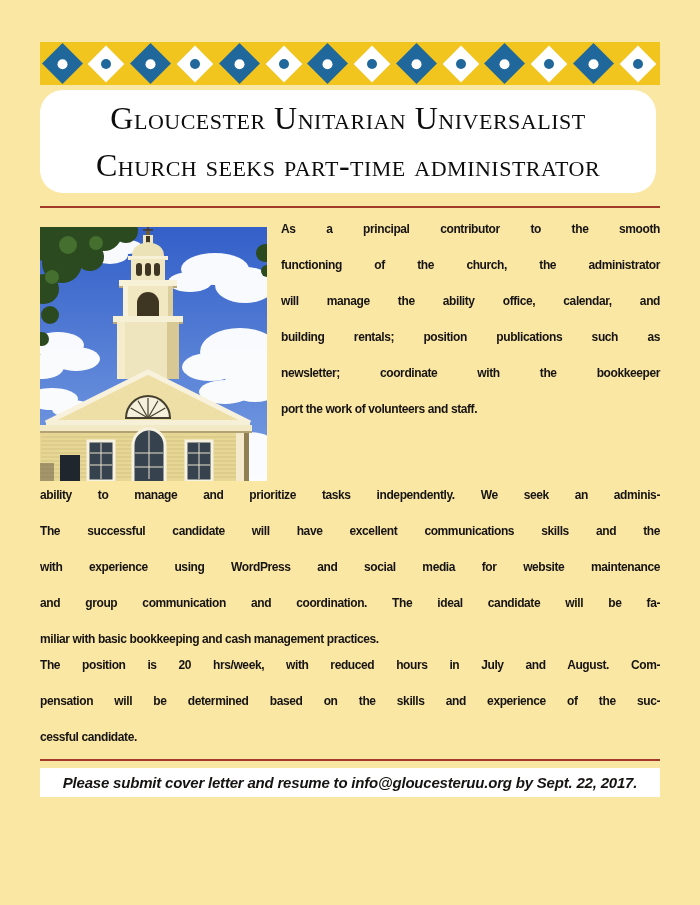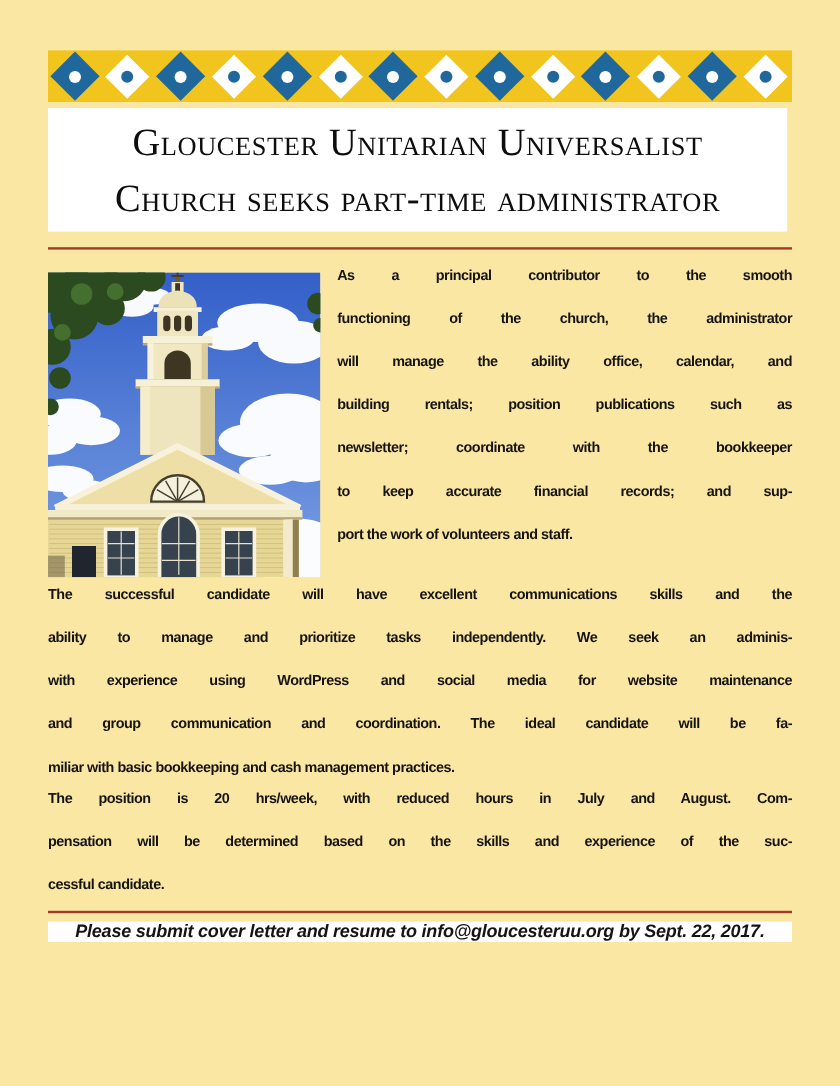--- a/index.html
+++ b/index.html
@@ -20,41 +20,41 @@
   .cell{flex:1;display:flex;align-items:center;justify-content:center;}
   .dia{display:flex;align-items:center;justify-content:center;transform:rotate(45deg);}
   .cell.blue .dia{width:29px;height:29px;background:var(--blue);}
   .cell.white .dia{width:26px;height:26px;background:#ffffff;}
   .dot{width:10px;height:10px;border-radius:50%;transform:rotate(-45deg);}
   .cell.blue .dot{background:#ffffff;}
   .cell.white .dot{background:var(--blue);}
   
   .title-box{
     margin:5px 44px 0 40px;height:103px;background:#ffffff;
-    display:flex;flex-direction:column;align-items:center;justify-content:center;
+    display:flex;flex-direction:column;align-items:center;justify-content:center;border-radius:23px;
   }
   .title-line{
     font-family:"Liberation Serif",serif;font-variant:small-caps;font-weight:400;
     font-size:32px;line-height:47px;color:#0d0d0d;white-space:nowrap;letter-spacing:.5px;
   }
   
   .rule{margin:13px 40px 0;height:0;border-top:2px solid var(--red);}
   .rule.bottom{margin-top:4px;}
   
   .row{margin:3px 40px 0;display:flex;align-items:flex-start;}
   .photo{width:227px;height:254px;margin-top:16px;flex:0 0 auto;display:block;}
   .para{font-weight:bold;font-size:12px;letter-spacing:-.4px;color:var(--ink);}
   .tline{line-height:36px;text-align:justify;text-align-last:justify;}
   .tline.last{text-align-last:left;}
   .para1{flex:1;margin-left:14px;}
   .para2{margin:-4px 40px 0;}
   .para3{margin:-10px 40px 0;}
   
   .footer-strip{
-    margin:7px 40px 0;height:17px;background:#ffffff;
+    margin:7px 40px 0;height:29px;background:#ffffff;
     display:flex;align-items:center;justify-content:center;
   }
   .footer-text{font-style:italic;font-weight:bold;font-size:15px;letter-spacing:-.2px;white-space:nowrap;}
 </style>
 </head>
 <body>
 
 <div class="page">
 
   <div class="band">
@@ -259,28 +259,27 @@
         </g>
       </g>
     </svg>
 
     <div class="para para1">
       <div class="tline">As a principal contributor to the smooth</div>
       <div class="tline">functioning of the church, the administrator</div>
       <div class="tline">will manage the ability office, calendar, and</div>
       <div class="tline">building rentals; position publications such as</div>
       <div class="tline">newsletter; coordinate with the bookkeeper</div>
-      <div class="tline">to keep accurate financial records; and sup-</div>
       <div class="tline last">port the work of volunteers and staff.</div>
     </div>
   </div>
 
   <div class="para para2">
+    <div class="tline">ability to manage and prioritize tasks independently. We seek an adminis-</div>
     <div class="tline">The successful candidate will have excellent communications skills and the</div>
-    <div class="tline">ability to manage and prioritize tasks independently. We seek an adminis-</div>
     <div class="tline">with experience using WordPress and social media for website maintenance</div>
     <div class="tline">and group communication and coordination. The ideal candidate will be fa-</div>
     <div class="tline last">miliar with basic bookkeeping and cash management practices.</div>
   </div>
 
   <div class="para para3">
     <div class="tline">The position is 20 hrs/week, with reduced hours in July and August. Com-</div>
     <div class="tline">pensation will be determined based on the skills and experience of the suc-</div>
     <div class="tline last">cessful candidate.</div>
   </div>

